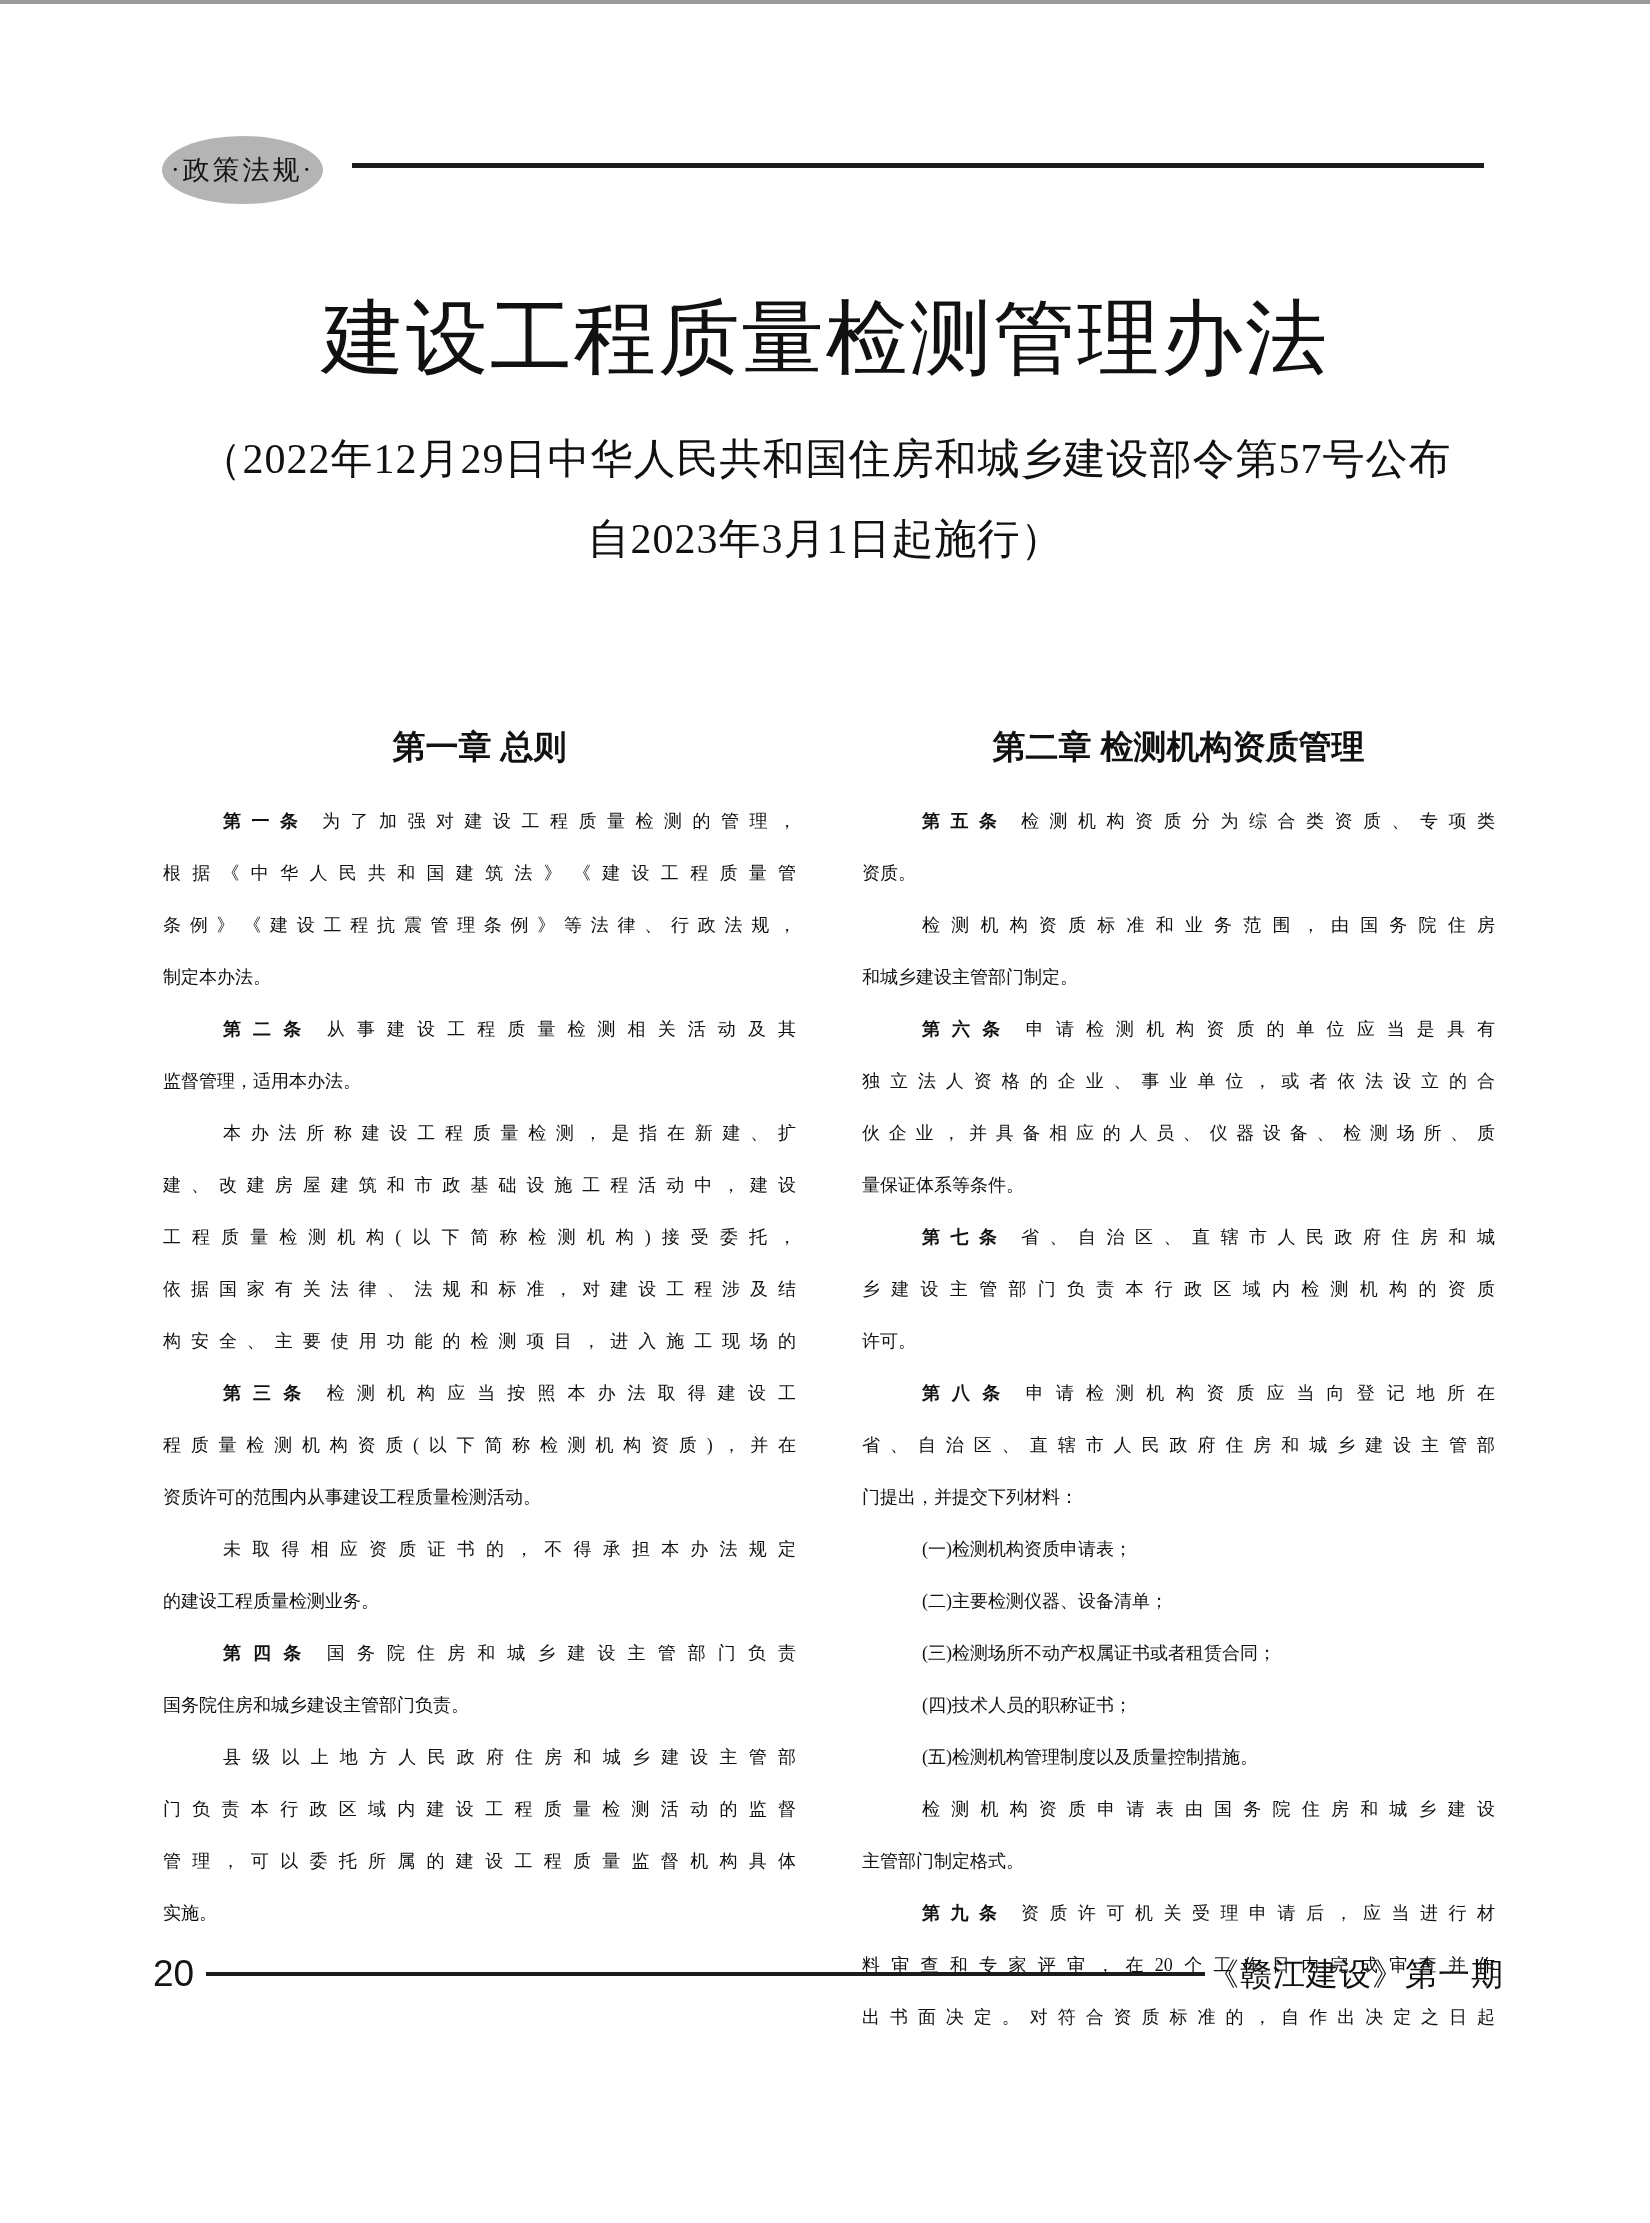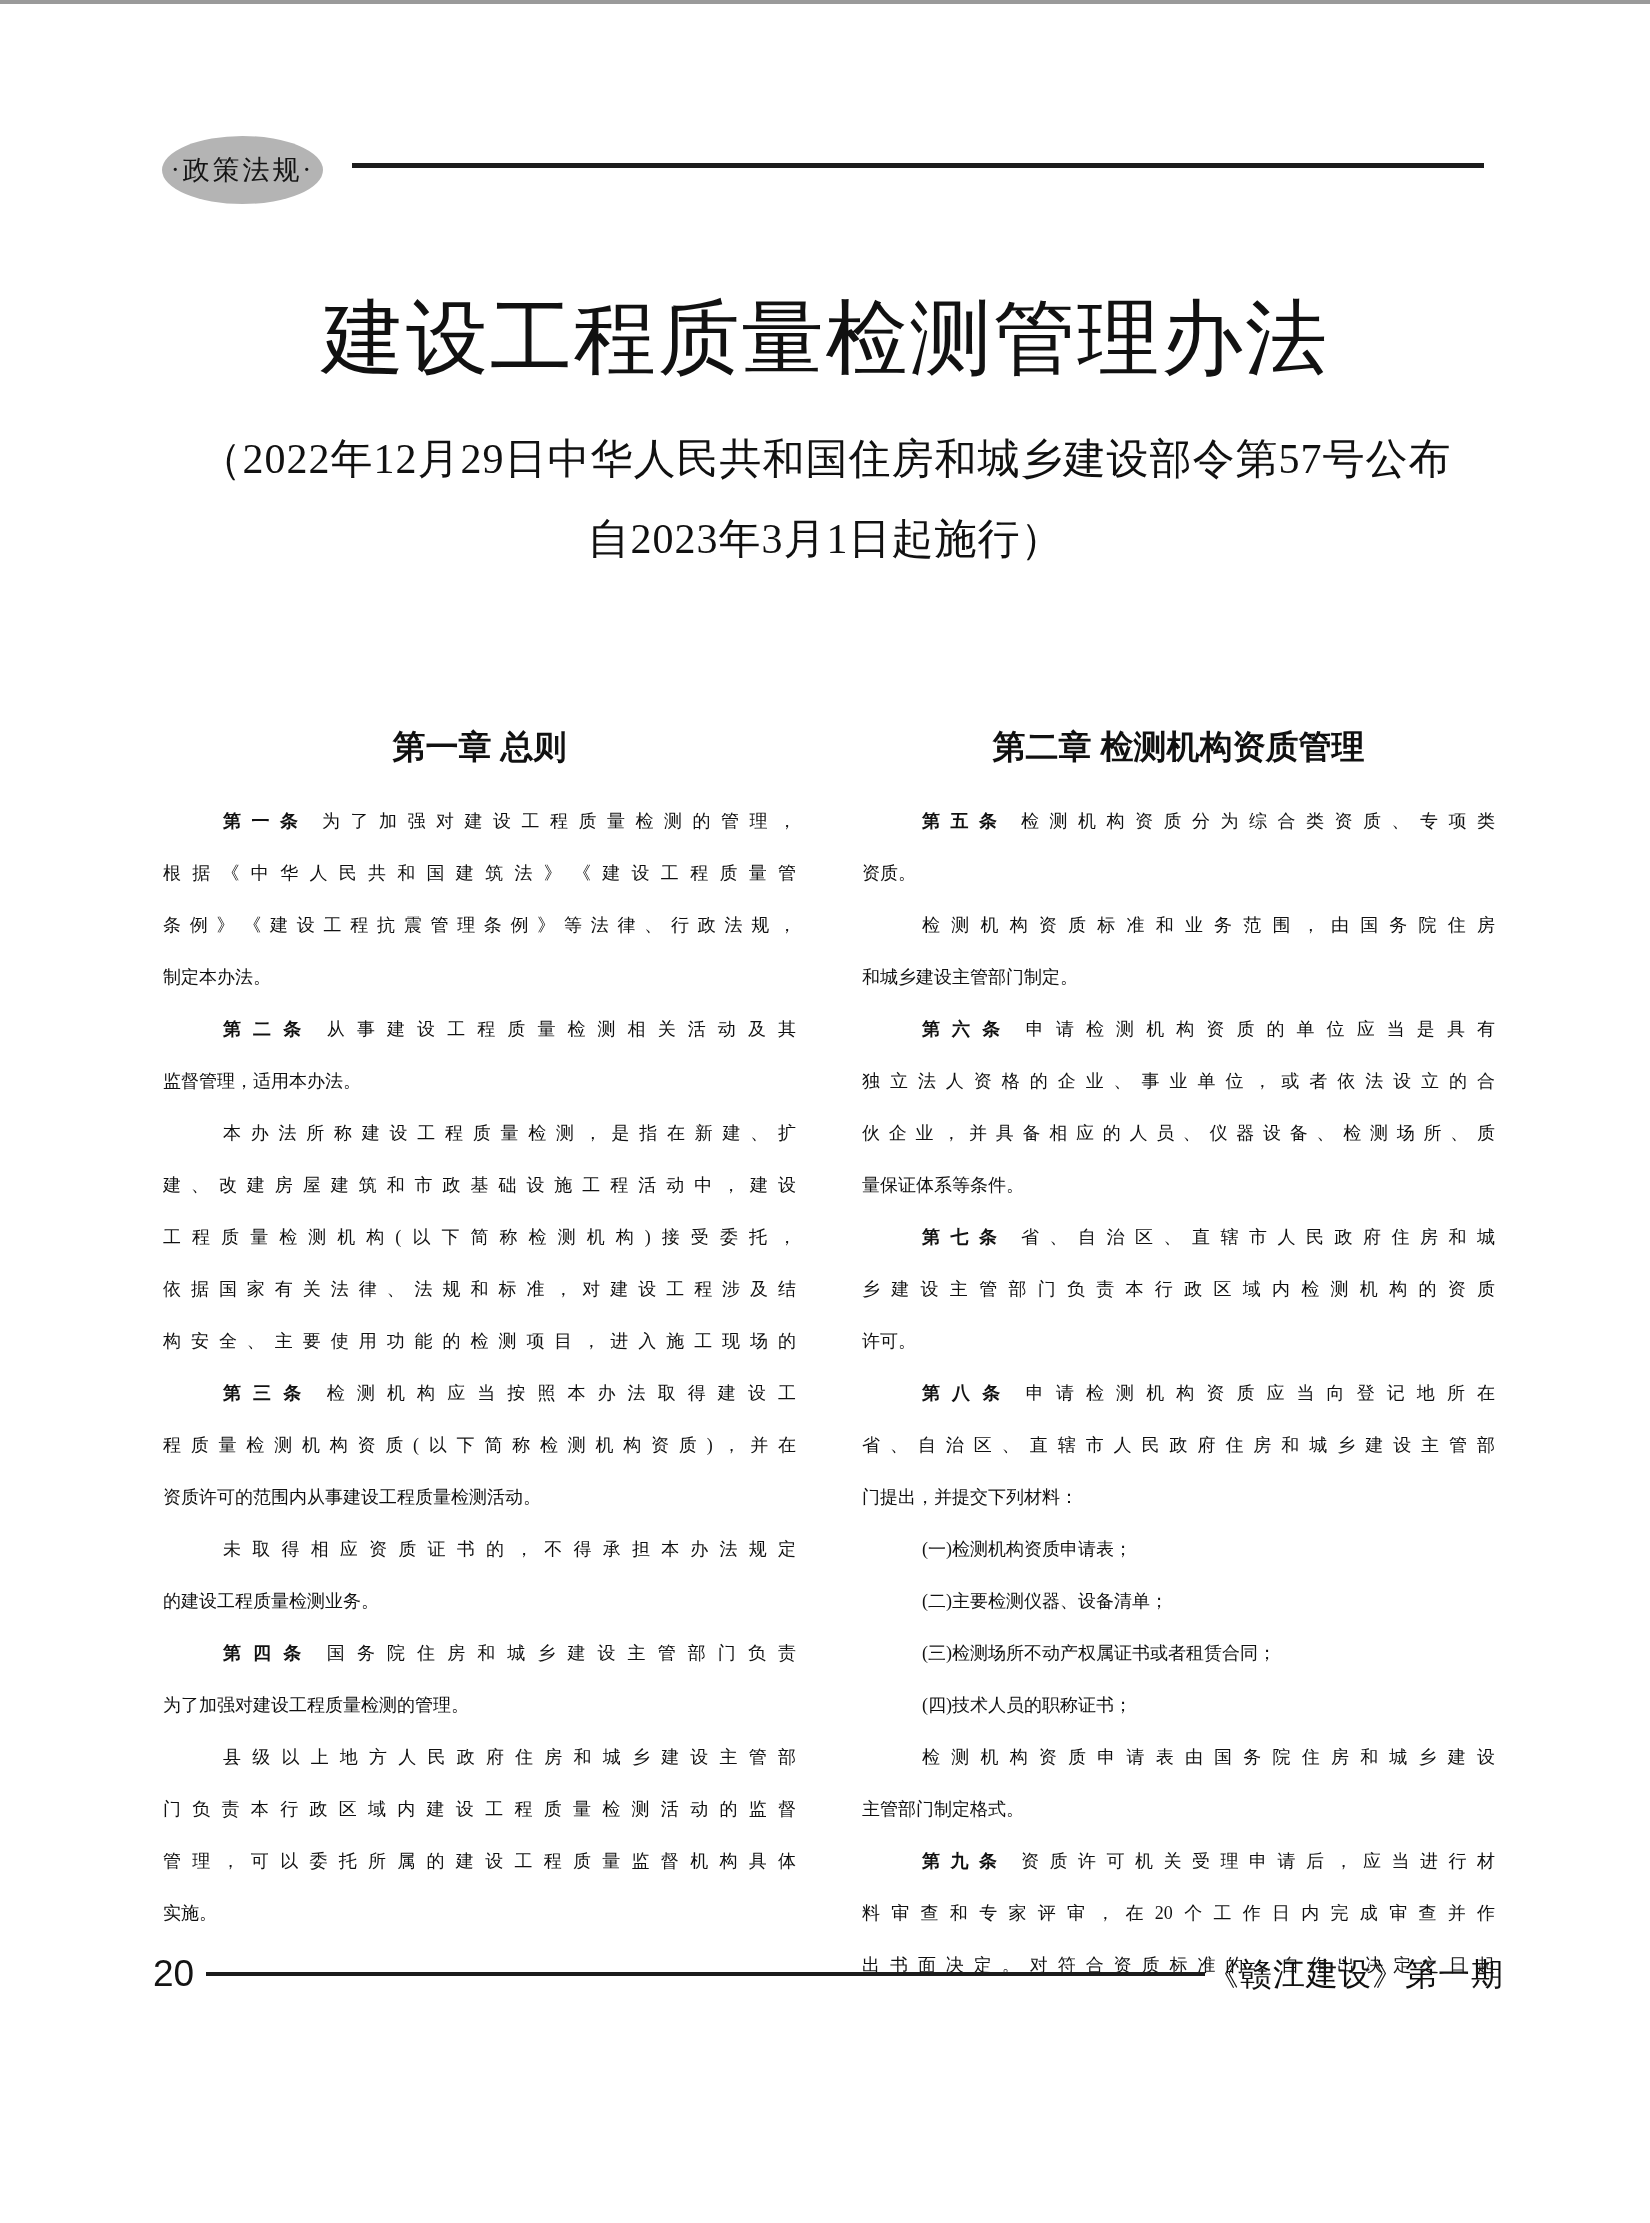--- a/index.html
+++ b/index.html
@@ -108,21 +108,21 @@
         <div class="line fill">建、改建房屋建筑和市政基础设施工程活动中，建设</div>
         <div class="line fill">工程质量检测机构(以下简称检测机构)接受委托，</div>
         <div class="line fill">依据国家有关法律、法规和标准，对建设工程涉及结</div>
         <div class="line fill">构安全、主要使用功能的检测项目，进入施工现场的</div>
         <div class="line indent fill"><span class="art-num">第三条</span>检测机构应当按照本办法取得建设工</div>
         <div class="line fill">程质量检测机构资质(以下简称检测机构资质)，并在</div>
         <div class="line">资质许可的范围内从事建设工程质量检测活动。</div>
         <div class="line indent fill">未取得相应资质证书的，不得承担本办法规定</div>
         <div class="line">的建设工程质量检测业务。</div>
         <div class="line indent fill"><span class="art-num">第四条</span>国务院住房和城乡建设主管部门负责</div>
-        <div class="line">为了加强对建设工程质量检测的管理。</div>
+        <div class="line">国务院住房和城乡建设主管部门负责。</div>
         <div class="line indent fill">县级以上地方人民政府住房和城乡建设主管部</div>
         <div class="line fill">门负责本行政区域内建设工程质量检测活动的监督</div>
         <div class="line fill">管理，可以委托所属的建设工程质量监督机构具体</div>
         <div class="line">实施。</div>
       </div>
   </div>
 
   <div class="col col-right">
     <div class="col-heading">第二章 检测机构资质管理</div>
     <div>
@@ -137,20 +137,21 @@
         <div class="line indent fill"><span class="art-num">第七条</span>省、自治区、直辖市人民政府住房和城</div>
         <div class="line fill">乡建设主管部门负责本行政区域内检测机构的资质</div>
         <div class="line">许可。</div>
         <div class="line indent fill"><span class="art-num">第八条</span>申请检测机构资质应当向登记地所在</div>
         <div class="line fill">省、自治区、直辖市人民政府住房和城乡建设主管部</div>
         <div class="line">门提出，并提交下列材料：</div>
         <div class="line indent">(一)检测机构资质申请表；</div>
         <div class="line indent">(二)主要检测仪器、设备清单；</div>
         <div class="line indent">(三)检测场所不动产权属证书或者租赁合同；</div>
         <div class="line indent">(四)技术人员的职称证书；</div>
+        <div class="line indent">(五)检测机构管理制度以及质量控制措施。</div>
         <div class="line indent fill">检测机构资质申请表由国务院住房和城乡建设</div>
         <div class="line">主管部门制定格式。</div>
         <div class="line indent fill"><span class="art-num">第九条</span>资质许可机关受理申请后，应当进行材</div>
         <div class="line fill">料审查和专家评审，在20个工作日内完成审查并作</div>
         <div class="line fill">出书面决定。对符合资质标准的，自作出决定之日起</div>
       </div>
   </div>
 
   <div class="footer">
     <span class="page-num">20</span>

